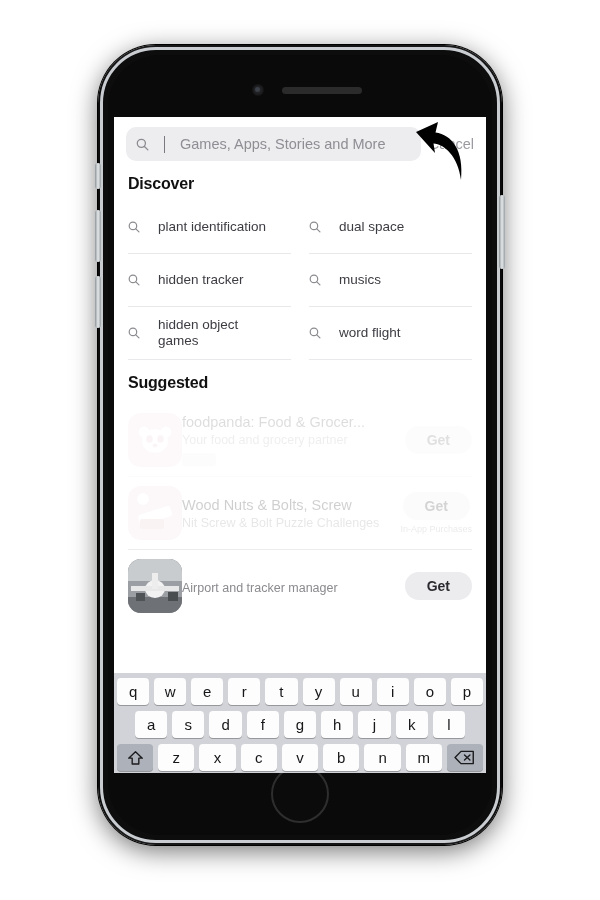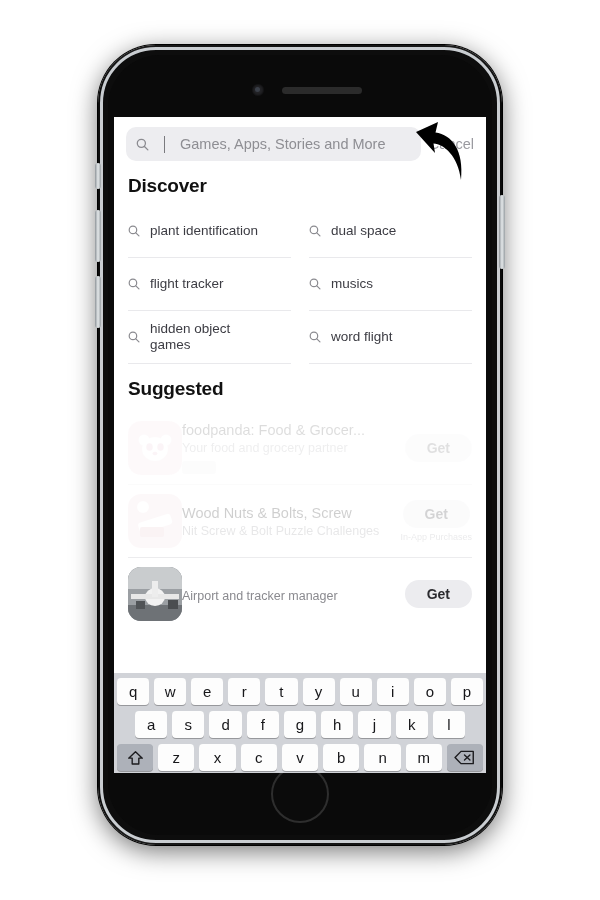--- a/index.html
+++ b/index.html
@@ -53,27 +53,27 @@
     min-width:0;
   }
   .mag{width:13px;height:13px;flex:0 0 auto;display:block;}
   .mag circle{fill:none;stroke:#8b8b90;stroke-width:1.6;}
   .mag line{stroke:#8b8b90;stroke-width:1.6;stroke-linecap:round;}
   .caret{width:1px;height:17px;background:#7a7a7e;flex:0 0 auto;}
   .ph{color:#8e8e93;font-size:14.5px;white-space:nowrap;overflow:hidden;}
   .cancel{color:#9a9aa0;font-size:14.5px;white-space:nowrap;flex:0 0 auto;}
 
   
-  .sec-title{font-size:19px;font-weight:bold;color:#111;padding:6px 14px 8px 14px;letter-spacing:-.2px;}
+  .sec-title{font-size:16px;font-weight:bold;color:#111;padding:6px 14px 8px 14px;letter-spacing:-.2px;}
 
   .discover{display:flex;padding:0 14px;}
   .dcol{flex:1;min-width:0;}
   .dcol.left{padding-right:12px;}
   .dcol.right{padding-left:6px;}
-  .ditem{display:flex;align-items:center;gap:10px;min-height:40px;
+  .ditem{display:flex;align-items:center;gap:18px;min-height:40px;
          border-bottom:1px solid #e9e9ec;padding:6px 0;}
   .dcol .ditem:last-child{border-bottom:1px solid #e9e9ec;}
   .ditem .mag{width:12px;height:12px;}
   .dtext{font-size:13.5px;color:#3c3c43;line-height:1.22;}
 
   
   .applist{padding:4px 14px 0 14px;}
   .approw{display:flex;align-items:center;gap:0;padding:9px 0;position:relative;}
   .approw + .approw{border-top:1px solid #ececee;}
   .icon{width:54px;height:54px;border-radius:13px;flex:0 0 auto;overflow:hidden;position:relative;}
@@ -162,21 +162,21 @@
               <circle cx="6.6" cy="6.6" r="5"></circle>
                 <line x1="10.4" y1="10.4" x2="14.6" y2="14.6"></line>
             </svg>
             <span class="dtext">plant identification</span>
           </div>
           <div class="ditem">
             <svg class="mag" viewBox="0 0 16 16">
               <circle cx="6.6" cy="6.6" r="5"></circle>
                 <line x1="10.4" y1="10.4" x2="14.6" y2="14.6"></line>
             </svg>
-            <span class="dtext">flight tracker</span>
+            <span class="dtext">hidden tracker</span>
           </div>
           <div class="ditem">
             <svg class="mag" viewBox="0 0 16 16">
               <circle cx="6.6" cy="6.6" r="5"></circle>
                 <line x1="10.4" y1="10.4" x2="14.6" y2="14.6"></line>
             </svg>
             <span class="dtext" style="max-width:92px;white-space:normal;">hidden object games</span>
           </div>
         </div>
         <div class="dcol right">

